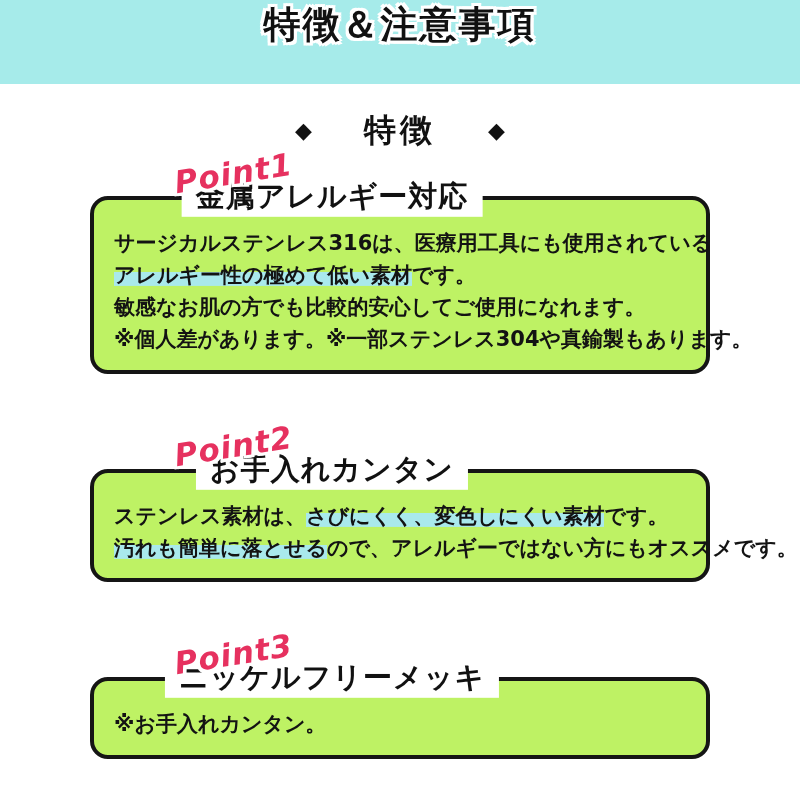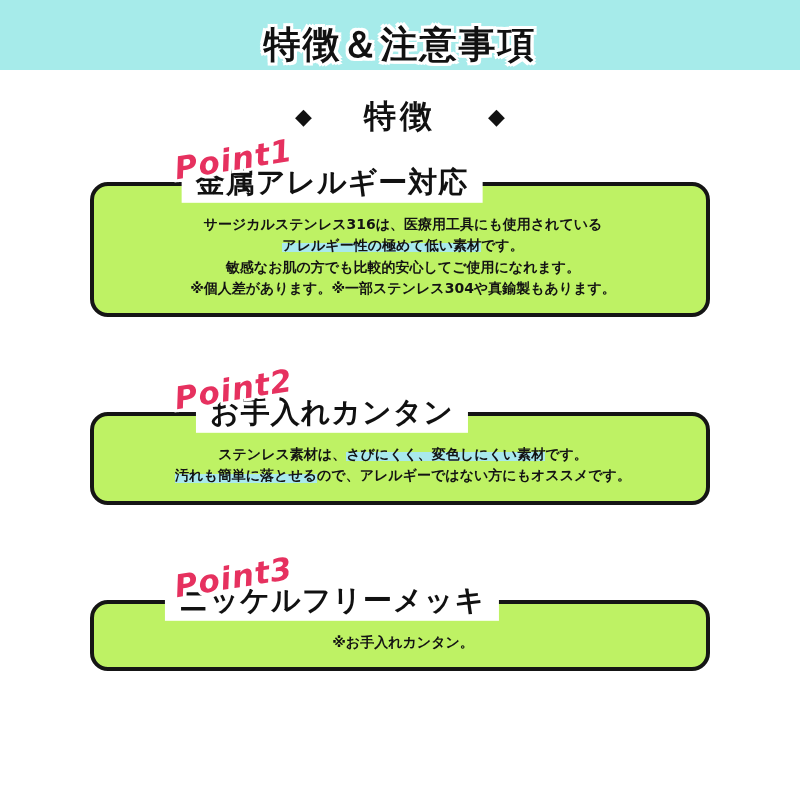--- a/index.html
+++ b/index.html
@@ -9,22 +9,22 @@
     --text:#131313;
     --border:#151515;
   }
   *{box-sizing:border-box;}
   html,body{margin:0;padding:0;}
   body{
     width:800px;height:800px;overflow:hidden;background:#ffffff;
     font-family:"DejaVu Sans","Liberation Sans",sans-serif;color:var(--text);
   }
   .header{
-    height:70px;background:var(--header-bg);
-    display:flex;align-items:flex-end;justify-content:center;
+    height:84px;background:var(--header-bg);
+    display:flex;align-items:flex-start;justify-content:center;
   }
   .header-title{
     font-size:37px;font-weight:800;letter-spacing:2px;color:#111;
     text-shadow:
       -3px -3px 0 #fff,0 -3px 0 #fff,3px -3px 0 #fff,
       -3px 0 0 #fff,3px 0 0 #fff,
       -3px 3px 0 #fff,0 3px 0 #fff,3px 3px 0 #fff;
   }
   .sub-heading{
     margin-top:30px;height:34px;
@@ -50,21 +50,21 @@
     position:relative;border:4px solid var(--border);border-radius:18px;
     background:#bef264;
   }
   .point-title{
     position:absolute;top:0;left:238px;transform:translate(-50%,-58%);
     background:#fff;padding:0 14px;white-space:nowrap;
     font-size:29px;font-weight:800;letter-spacing:1px;color:#111;z-index:2;
   }
   .box-body{
     padding:28px 14px 14px 20px;
-    font-size:14px;font-weight:700;line-height:1.52;color:var(--text);text-align:center;
+    font-size:21px;font-weight:700;line-height:1.52;color:var(--text);
   }
   .line{white-space:nowrap;}
   .hl{
     background-image:linear-gradient(var(--highlight),var(--highlight));
     background-repeat:no-repeat;background-size:100% 58%;background-position:0 92%;
   }
 </style>
 </head>
 <body>
 

